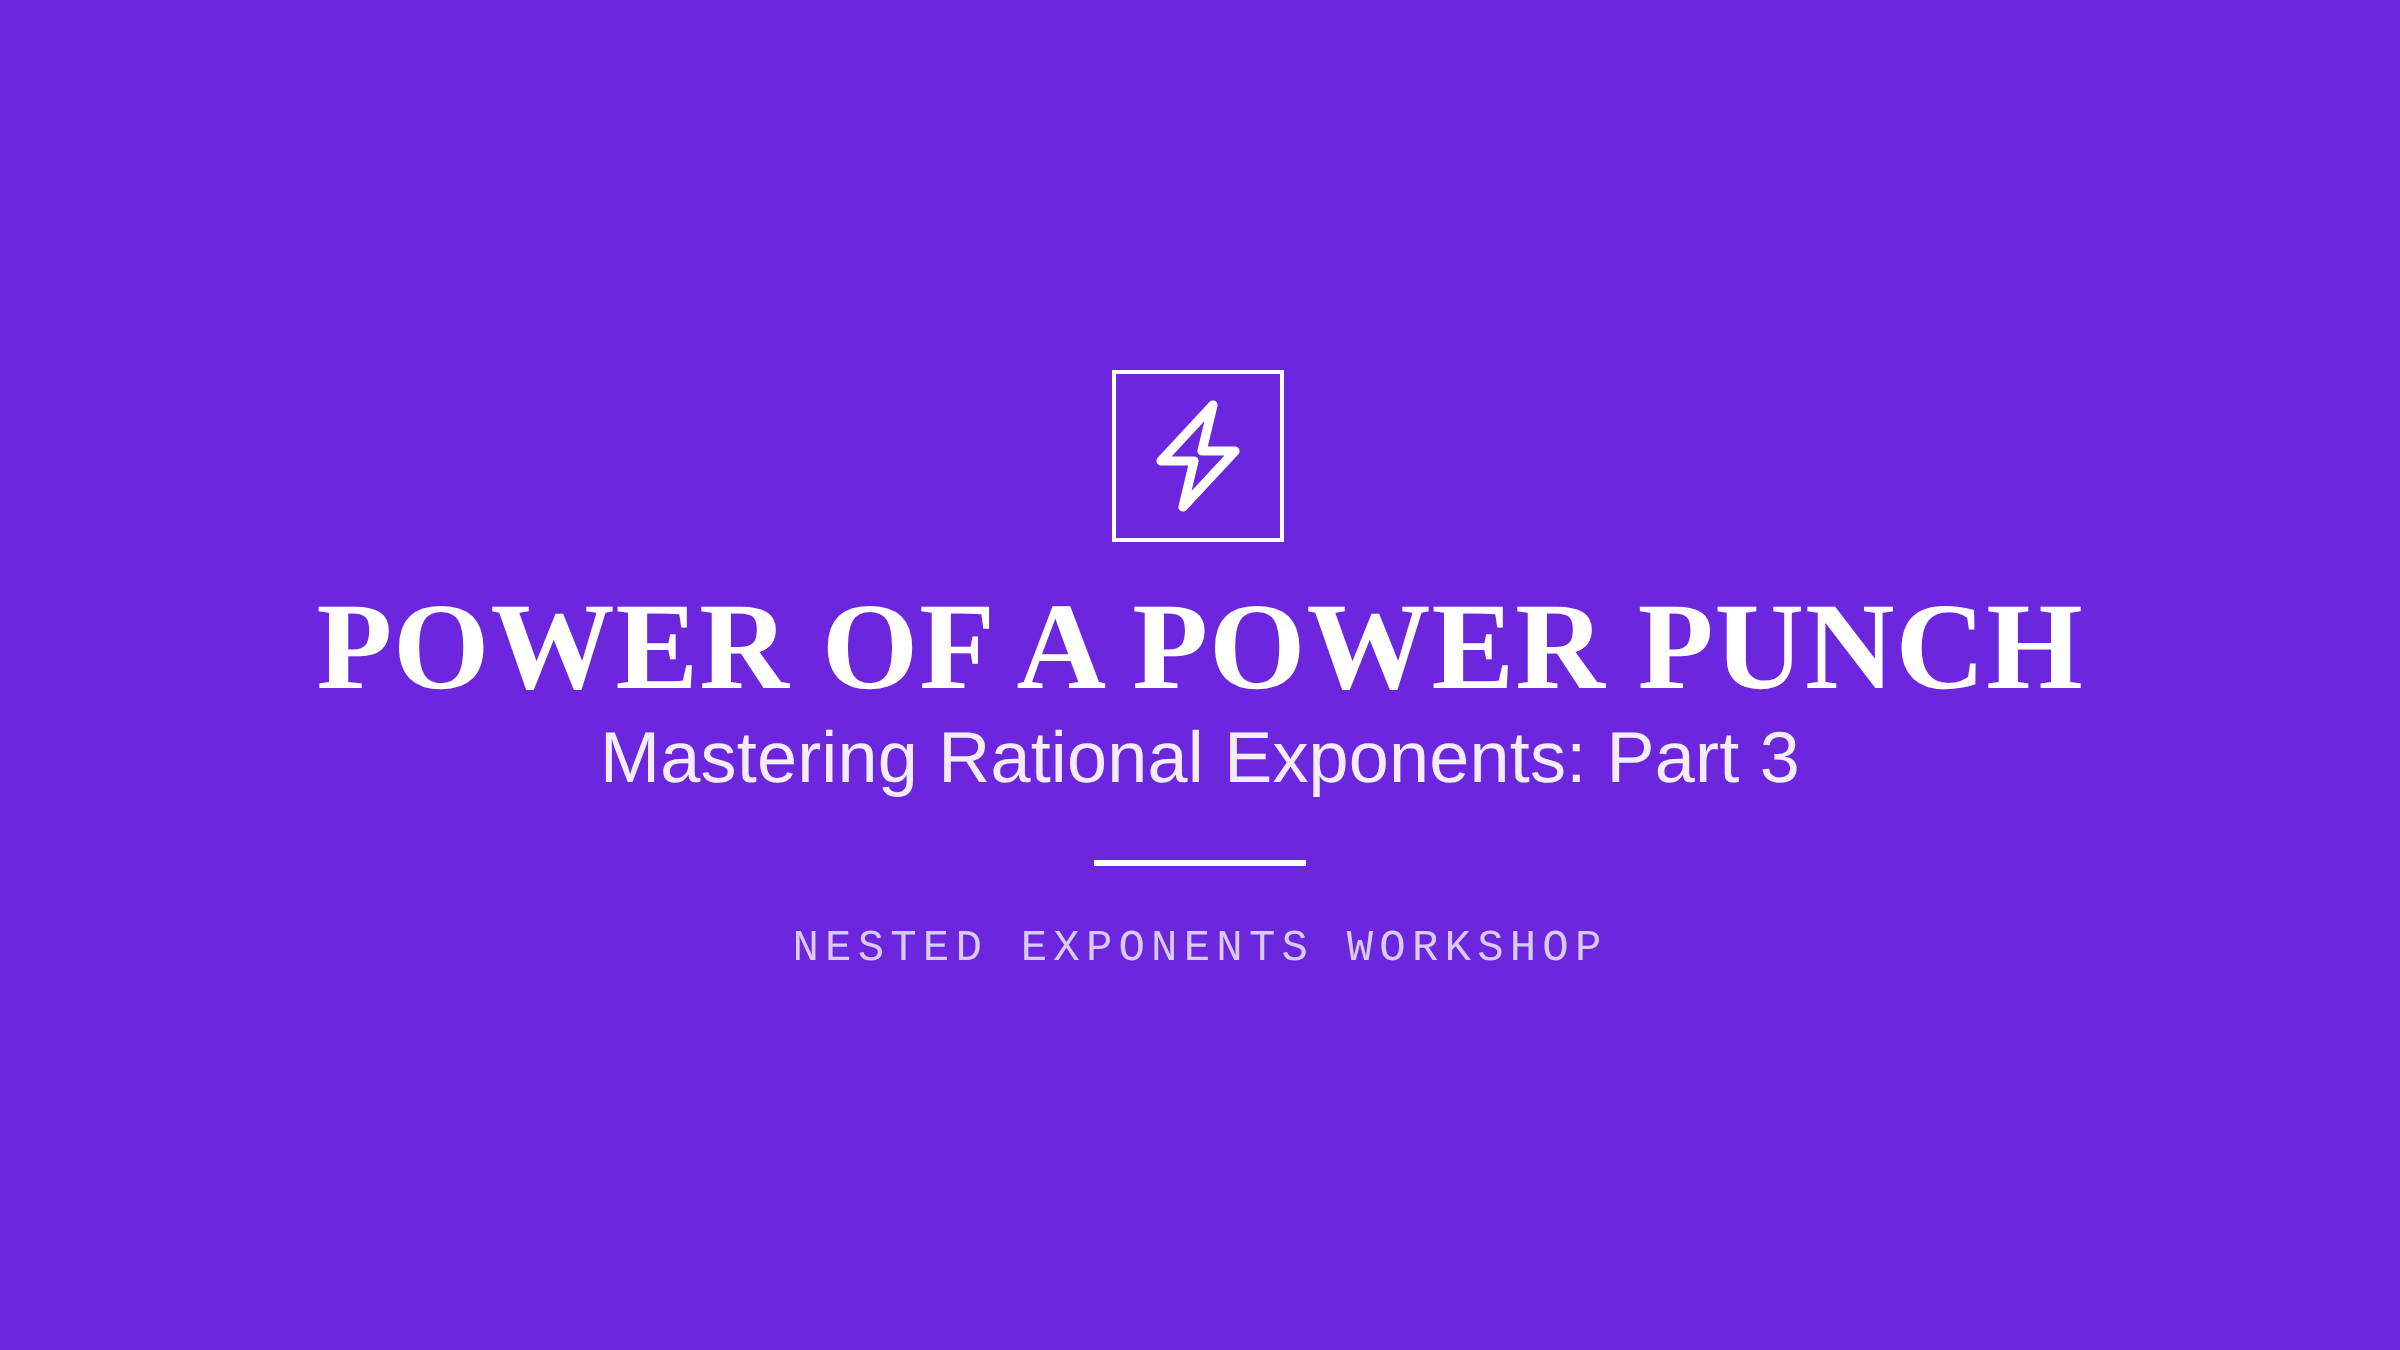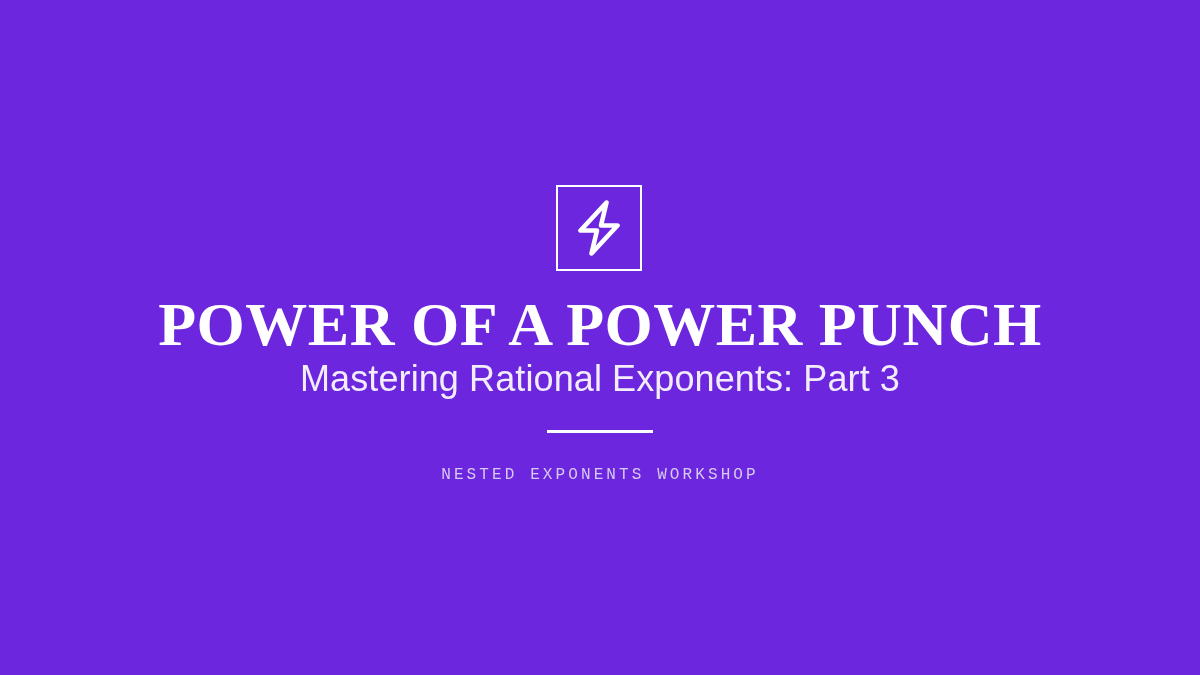--- a/index.html
+++ b/index.html
@@ -93,21 +93,21 @@
 
   
   .caption {
     position: absolute;
     top: 464px;
     left: 0;
     width: 1200px;
     text-align: center;
     font-family: "Liberation Mono", "DejaVu Sans Mono", monospace;
     font-weight: 400;
-    font-size: 16px;
+    font-size: 22px;
     line-height: 22px;
     letter-spacing: 3.1px;
     color: #d8caf0;
     white-space: nowrap;
     margin: 0;
   }
 </style>
 </head>
 <body>
 

